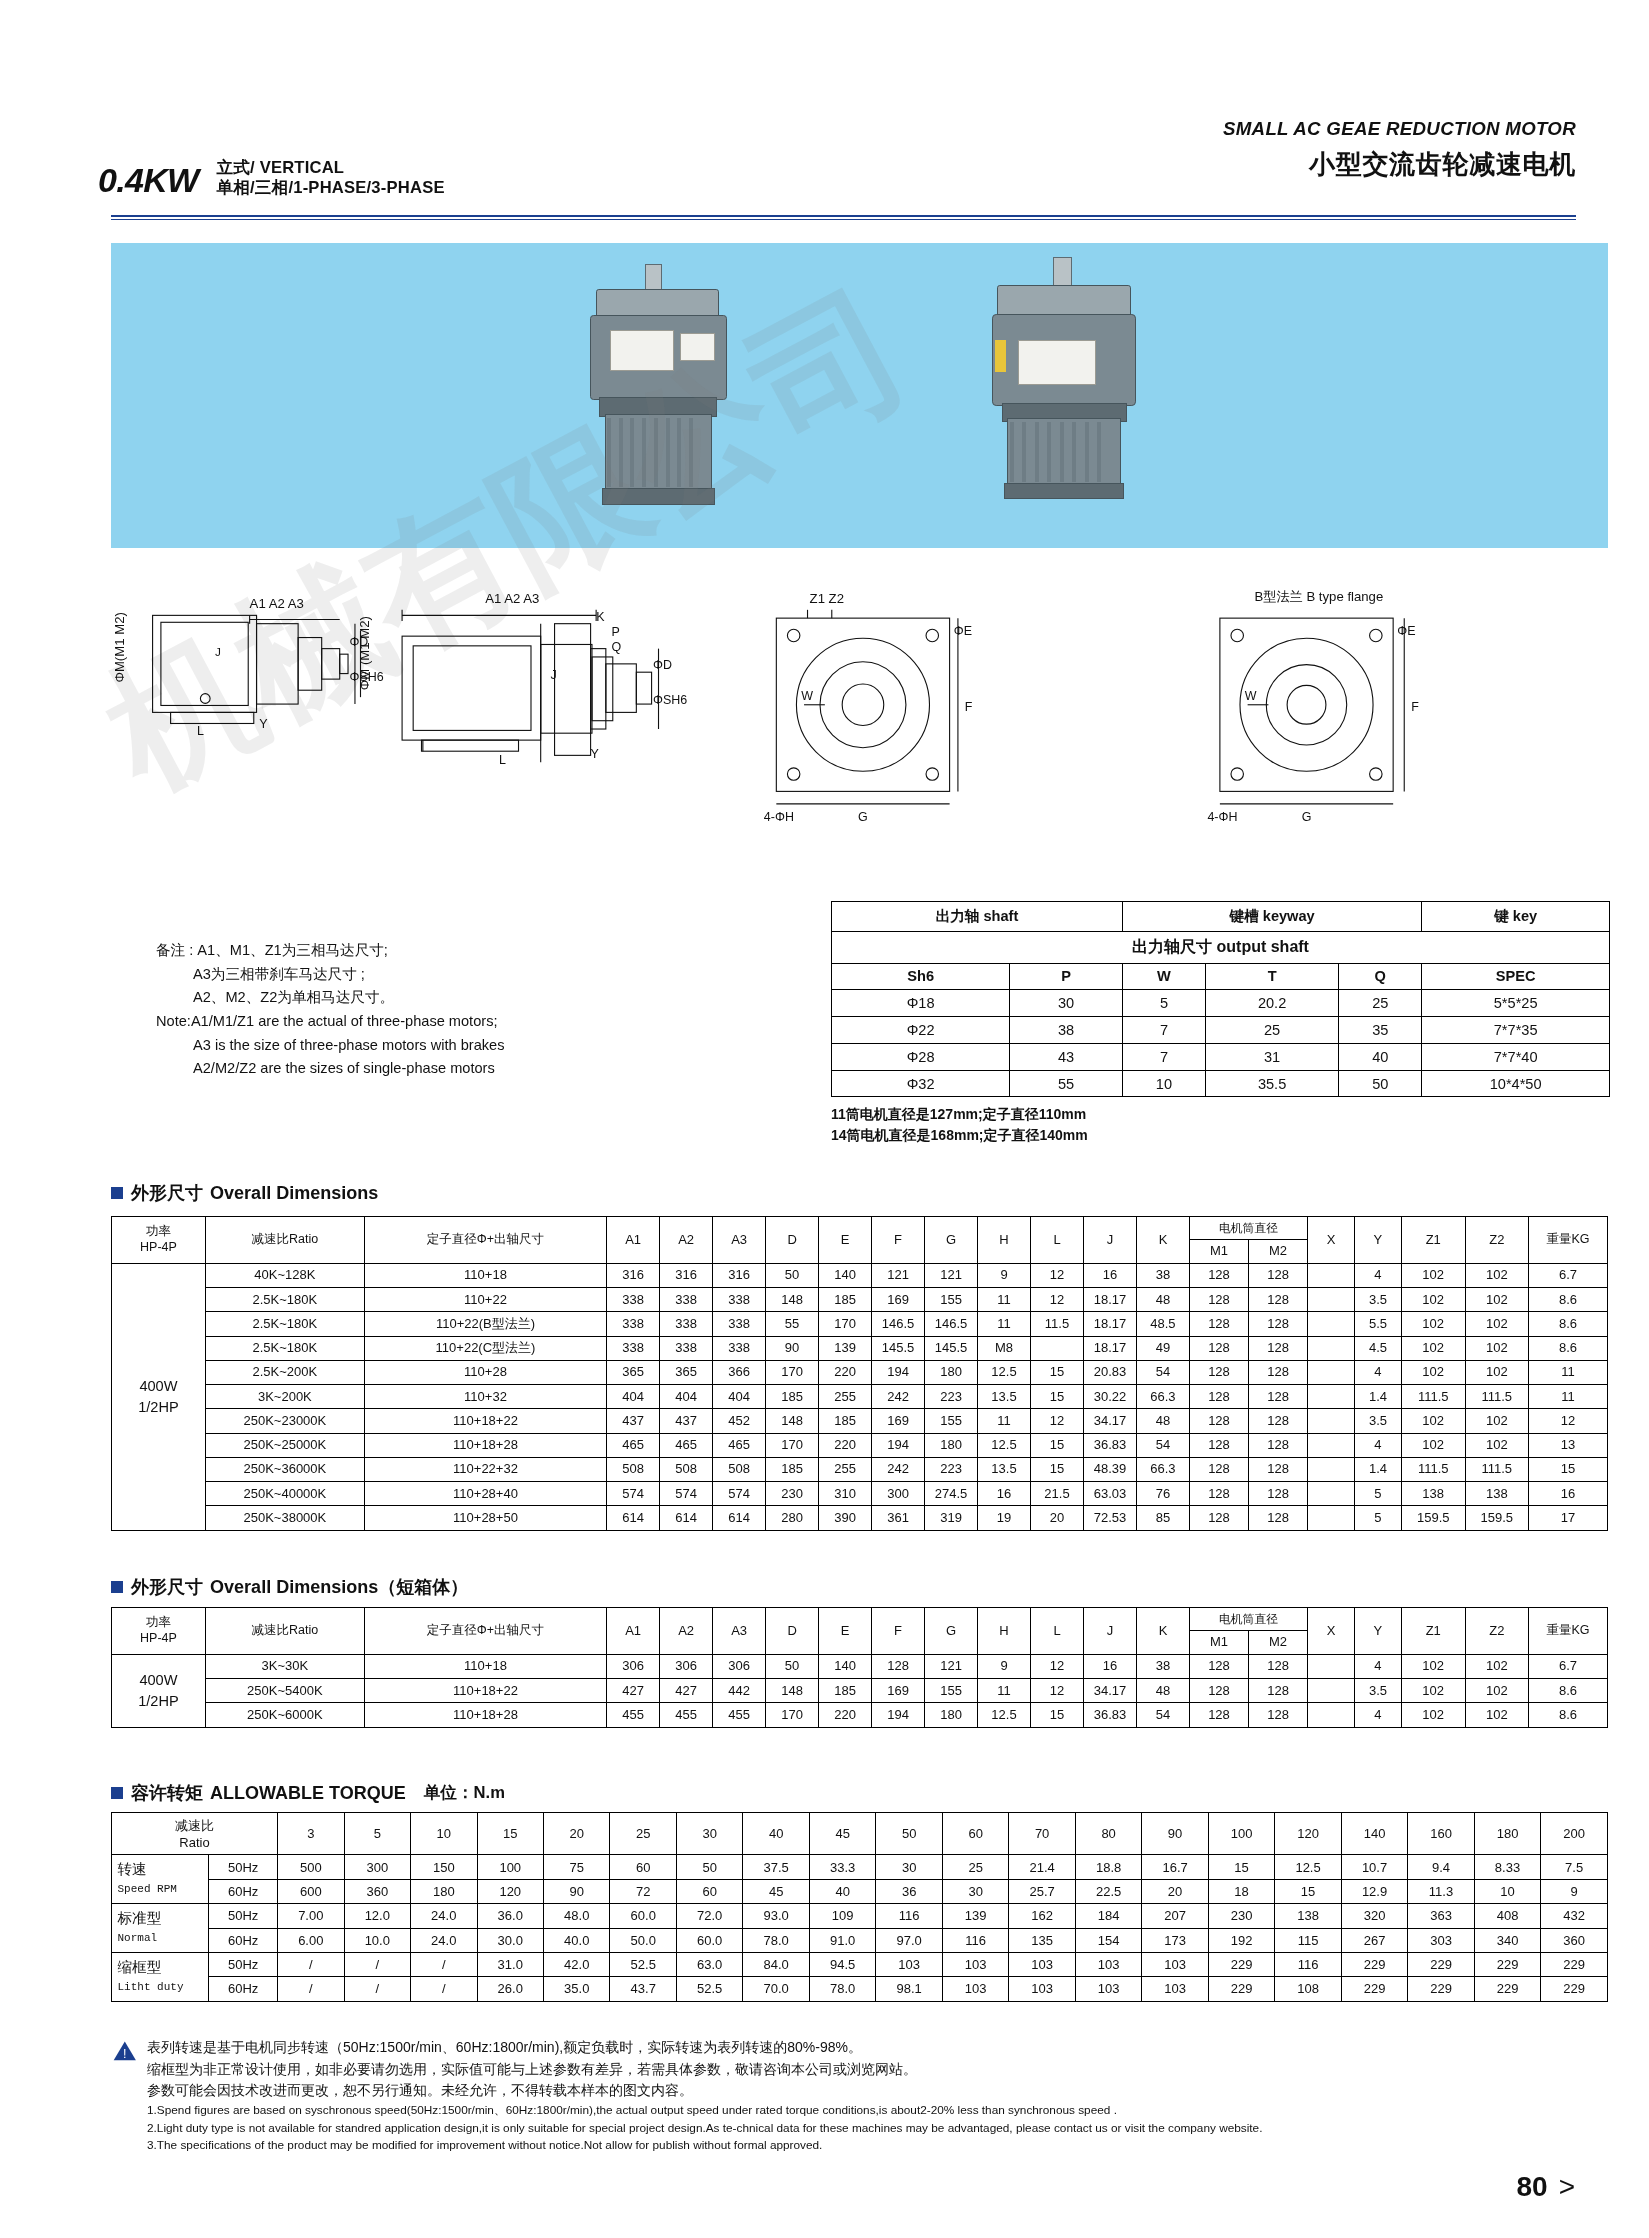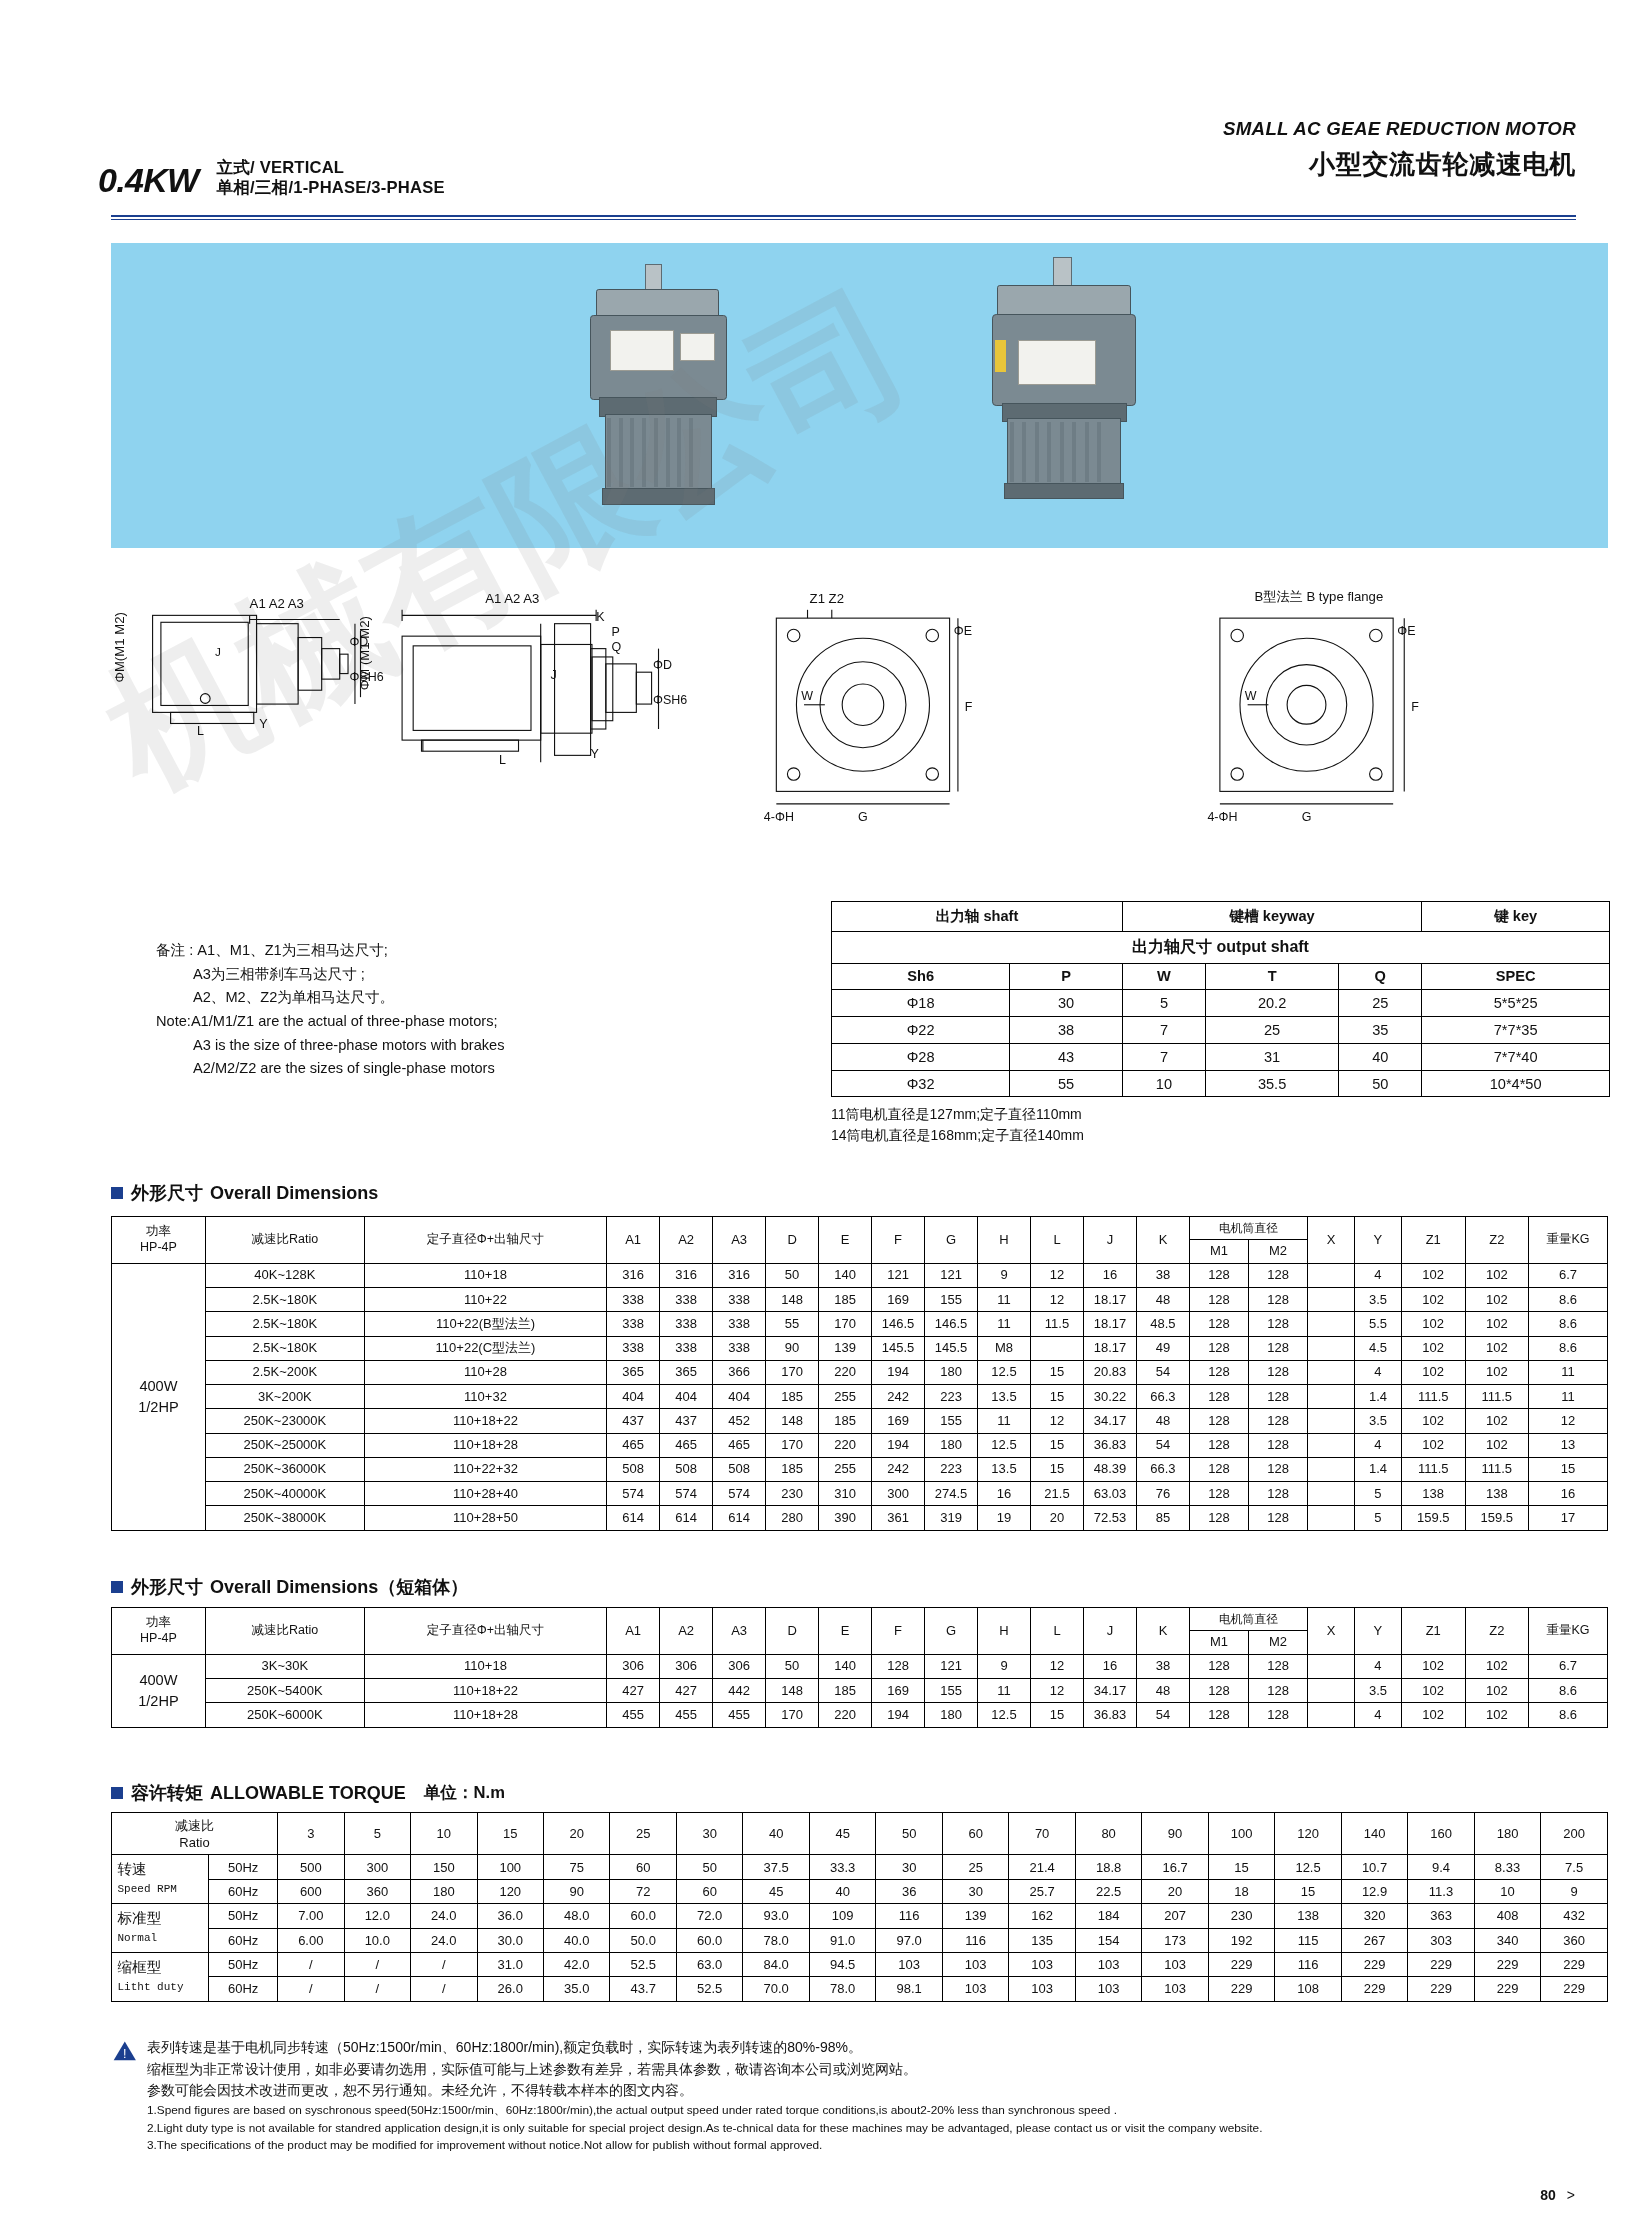--- a/index.html
+++ b/index.html
@@ -38,21 +38,21 @@
   
   .note{position:absolute;left:156px;top:939px;width:624px;font-size:14.6px;line-height:1.62;color:#111;}
   .note .ln{white-space:pre;}
 
   
   .shaft{position:absolute;left:831px;top:901px;width:779px;}
   table{border-collapse:collapse;}
   .shaft table{width:100%;}
   .shaft th,.shaft td{border:0.7px solid #000;text-align:center;font-size:14.6px;padding:4.9px 1.4px;color:#111;}
   .shaft .t1{font-size:16px;}
-  .shaft-note{margin-top:7px;font-size:14px;line-height:1.5;color:#111;}
+  .shaft-note{margin-top:7px;font-size:14px;line-height:1.5;color:#111;font-weight:bold;}
 
   
   .sect{position:absolute;display:flex;align-items:center;font-size:18px;font-weight:bold;color:#111;}
   .sect .sq{width:11.8px;height:11.8px;background:#1b3f8f;margin-right:8.3px;display:inline-block;}
   .sect .cn{margin-right:7px;}
   .unit{font-weight:bold;margin-left:18px;font-size:16.6px;}
 
   
   .dt{position:absolute;left:111px;width:1497px;}
   .dt table{width:100%;table-layout:fixed;}
@@ -69,21 +69,21 @@
   .tq th,.tq td{border:0.7px solid #000;text-align:center;font-size:13px;padding:4.2px 0.7px;color:#111;}
   .tq th{font-weight:normal;}
   .tq .rowlbl{font-size:14.6px;line-height:1.25;font-family:Liberation Mono, monospace;}
   .tq .rowlbl small{font-size:11px;}
 
   
   .fnote{position:absolute;left:111px;width:1510px;font-size:13px;line-height:1.55;color:#111;}
   .fnote .cn{font-size:14px;}
   .fnote .en{font-size:11.8px;line-height:1.5;}
   .warn{position:absolute;left:113px;width:23.6px;height:21px;}
-  .pg{position:absolute;right:43px;bottom:36px;font-size:14px;font-weight:bold;color:#111;}
+  .pg{position:absolute;right:43px;bottom:36px;font-size:28px;font-weight:bold;color:#111;}
   .pg .arr{margin-left:11px;font-weight:normal;}
 </style>
 </head>
 <body>
 
 <div class="page">
 
   <div class="hdr-right">
     <div class="hdr-en">SMALL AC GEAE REDUCTION MOTOR</div>
     <div class="hdr-cn">小型交流齿轮减速电机</div>

